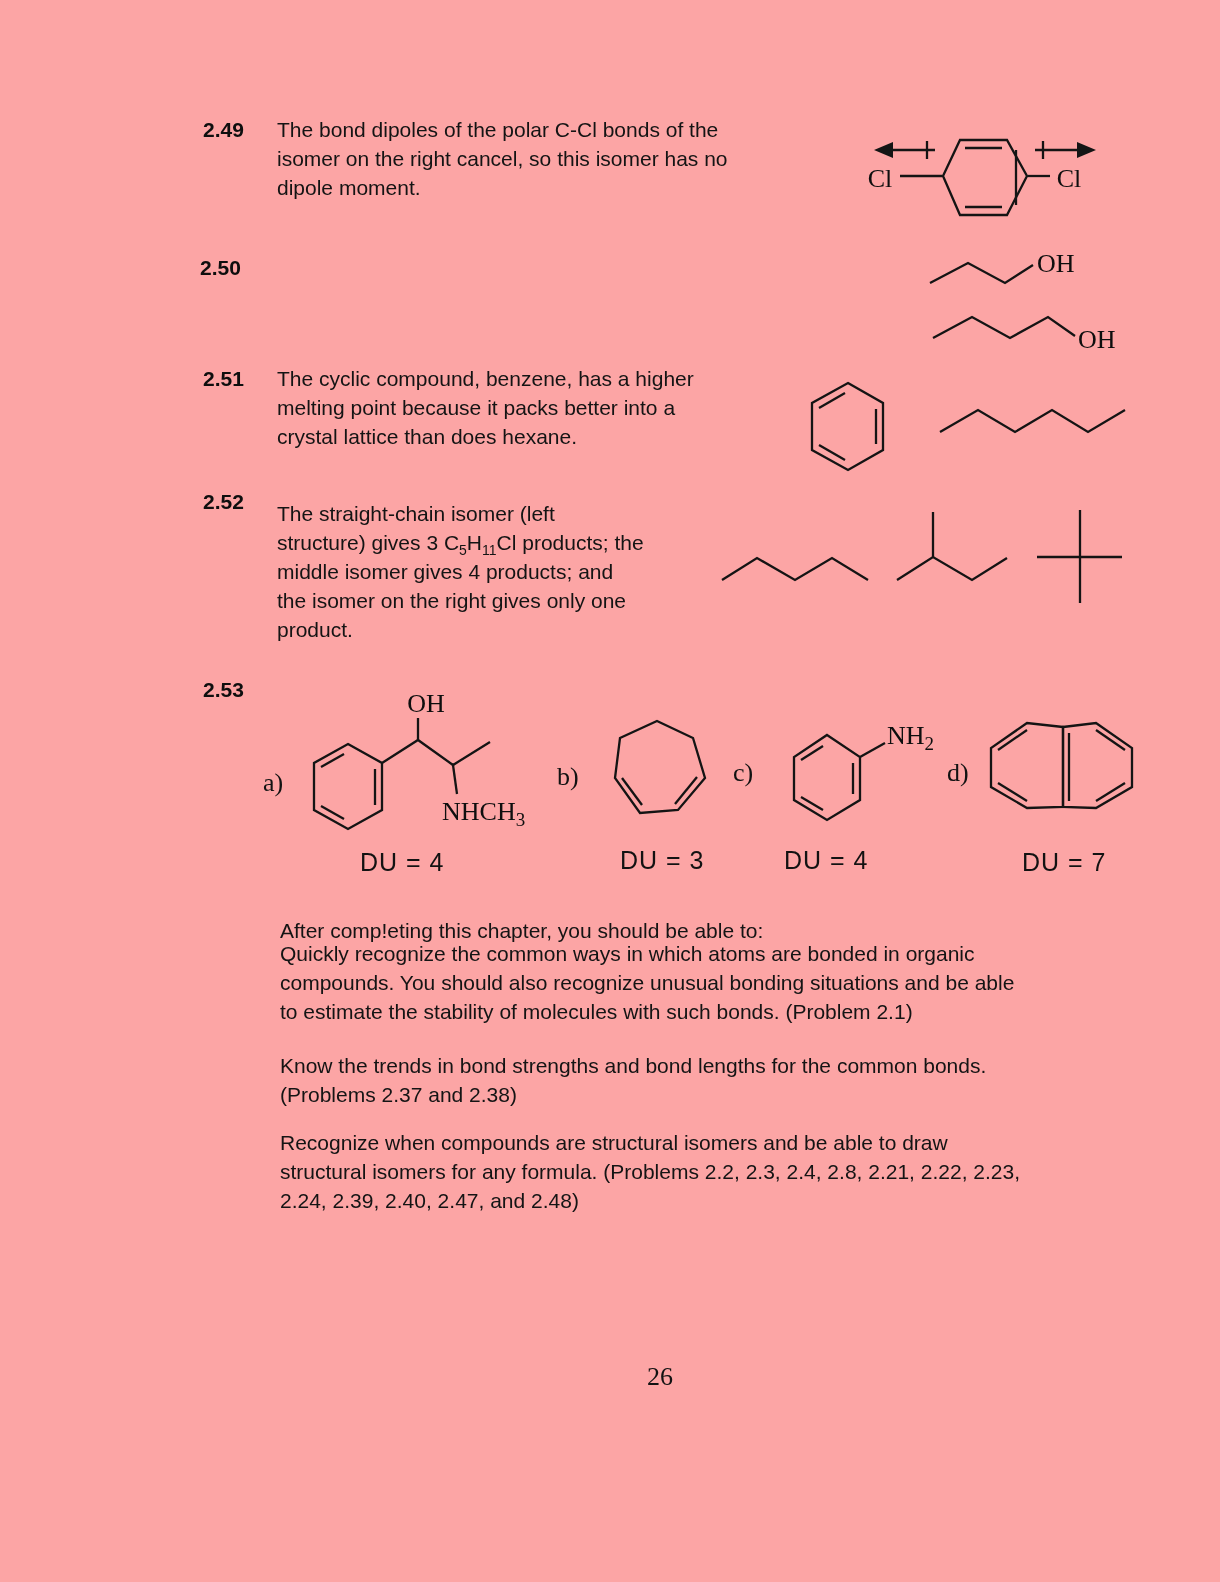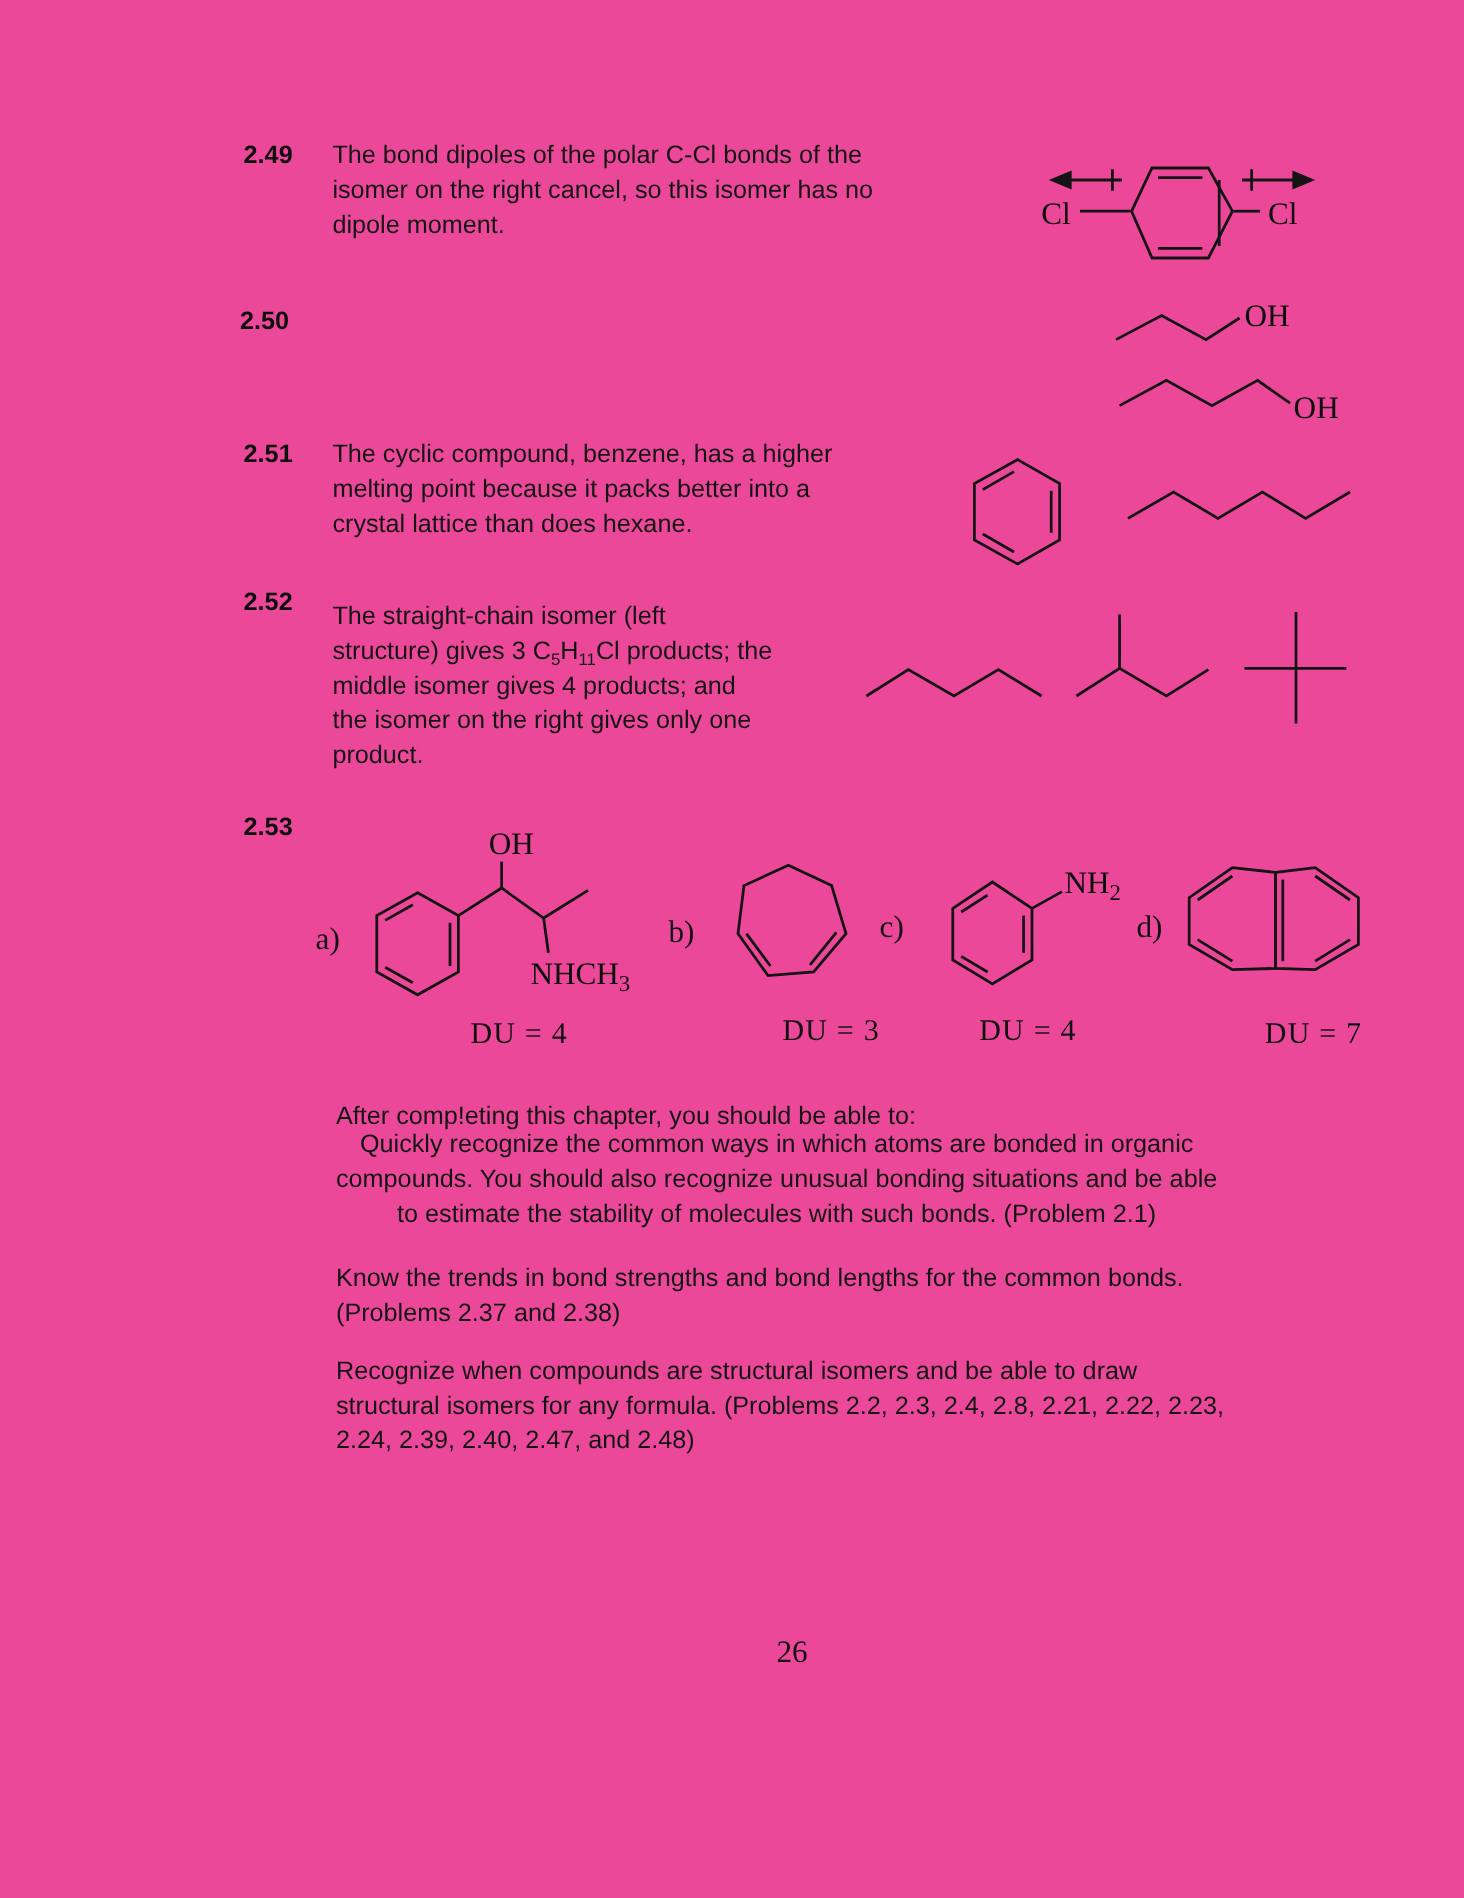--- a/index.html
+++ b/index.html
@@ -1,25 +1,25 @@
 <!DOCTYPE html>
 <html><head>
 <meta charset="utf-8">
 <style>
   html,body{margin:0;padding:0;background:#e8e8e8;}
   .page{
     position:relative;width:1220px;height:1582px;margin:0 auto;
-    background:#ec4899;overflow:hidden;
+    background:#fca5a5;overflow:hidden;
     font-family:"Liberation Sans",sans-serif;color:#121212;
   }
   .abs{position:absolute;}
   .body-line{font-size:21px;line-height:29px;white-space:nowrap;color:#141414;}
   .pnum{font-size:21px;line-height:29px;font-weight:bold;color:#0e0e0e;}
   .itemlabel{font-size:26px;font-family:"Liberation Serif",serif;}
-  .du{font-size:25px;font-family:Liberation Serif, serif;letter-spacing:1px;margin-left:32px;}
+  .du{font-size:25px;font-family:Liberation Sans, sans-serif;letter-spacing:1px;}
   .pageno{font-size:26px;font-family:"Liberation Serif",serif;}
   sub{font-size:14px;line-height:0;}
   svg.struct{overflow:visible;}
   svg.struct line, svg.struct polyline, svg.struct polygon, svg.struct path{
     stroke:#141414;stroke-width:2.3;fill:none;stroke-linecap:butt;stroke-linejoin:miter;
   }
   svg.struct .fill{fill:#141414;stroke:none;}
   svg.struct text{fill:#0e0e0e;stroke:none;font-family:"Liberation Serif",serif;font-size:26px;}
   svg.struct text .sub{font-size:19px;}
 </style>
@@ -140,21 +140,21 @@
     <line x1="84" y1="23" x2="84" y2="91"></line>
   </svg>
 
   <div class="abs du" style="left:360px;top:848px;">DU = 4</div>
   <div class="abs du" style="left:620px;top:846px;">DU = 3</div>
   <div class="abs du" style="left:784px;top:846px;">DU = 4</div>
   <div class="abs du" style="left:1022px;top:848px;">DU = 7</div>
 
   <div class="abs body-line" style="left:280px;top:886px;margin-top:30px;">After comp!eting this chapter, you should be able to:</div>
 
-  <div class="abs" style="left:280px;top:939px;text-align:center;">
+  <div class="abs" style="left:280px;top:939px;">
     <div class="body-line">Quickly recognize the common ways in which atoms are bonded in organic</div>
     <div class="body-line">compounds. You should also recognize unusual bonding situations and be able</div>
     <div class="body-line">to estimate the stability of molecules with such bonds. (Problem 2.1)</div>
   </div>
 
   <div class="abs" style="left:280px;top:1051px;">
     <div class="body-line">Know the trends in bond strengths and bond lengths for the common bonds.</div>
     <div class="body-line">(Problems 2.37 and 2.38)</div>
   </div>
 

